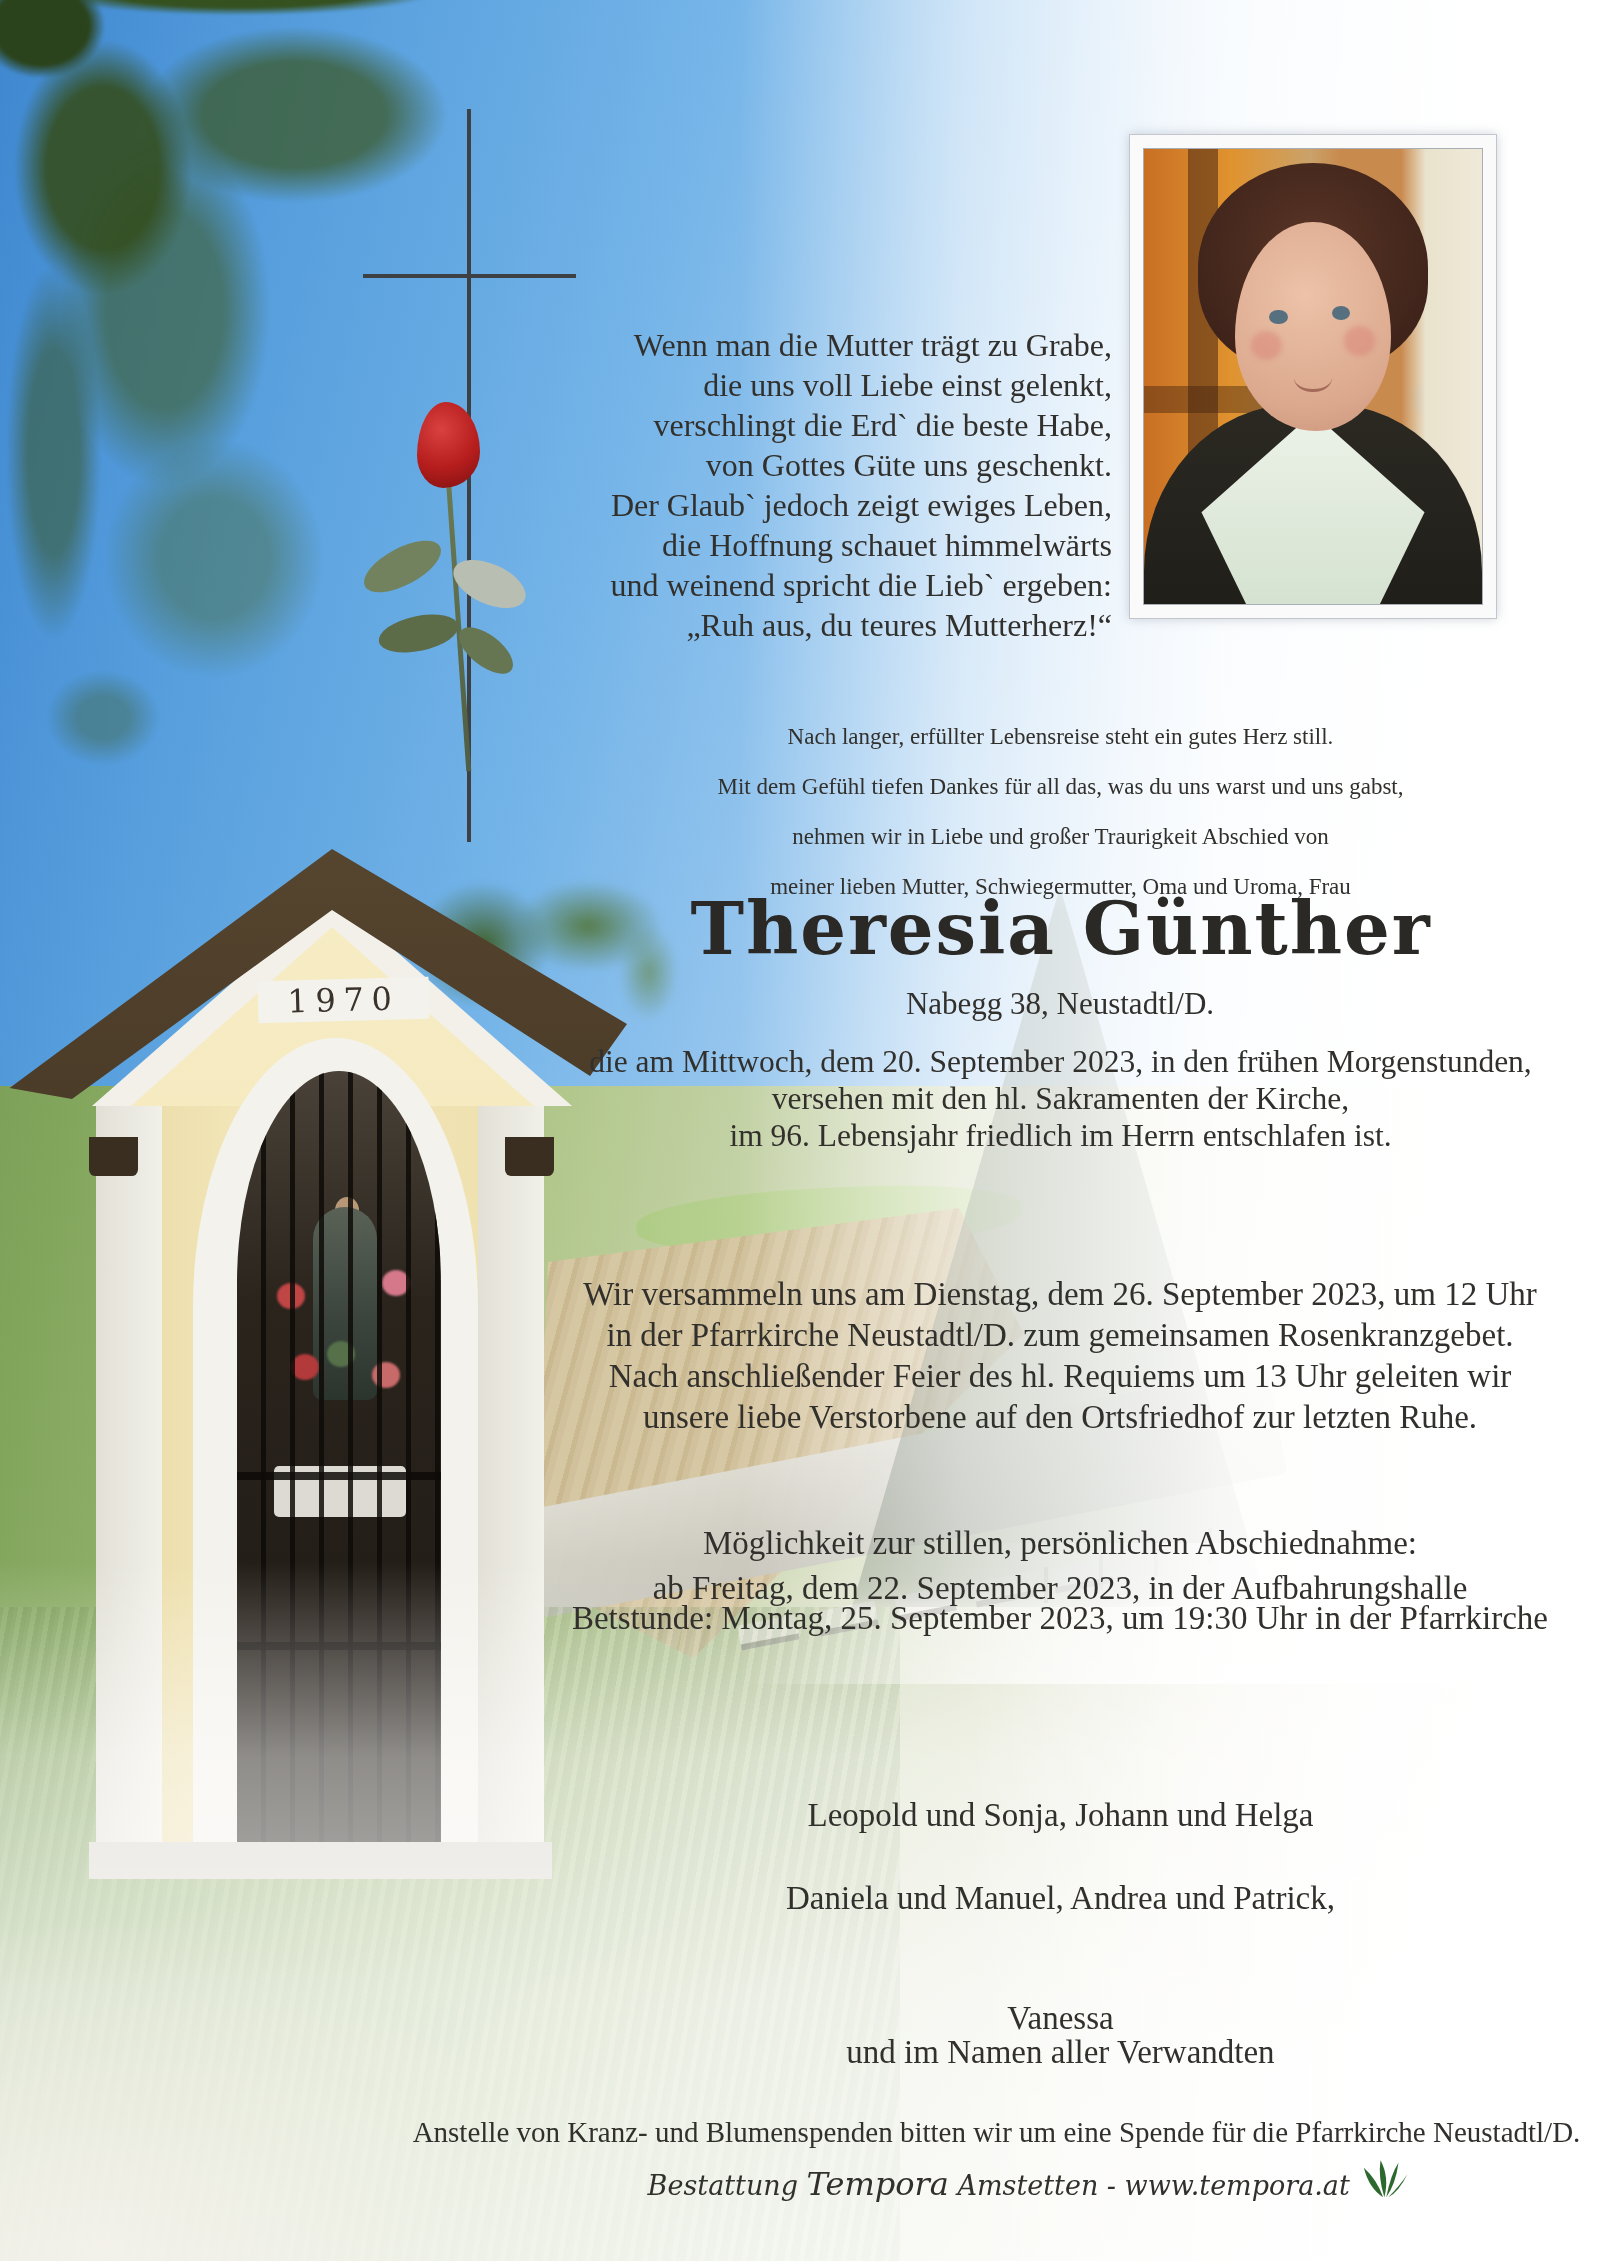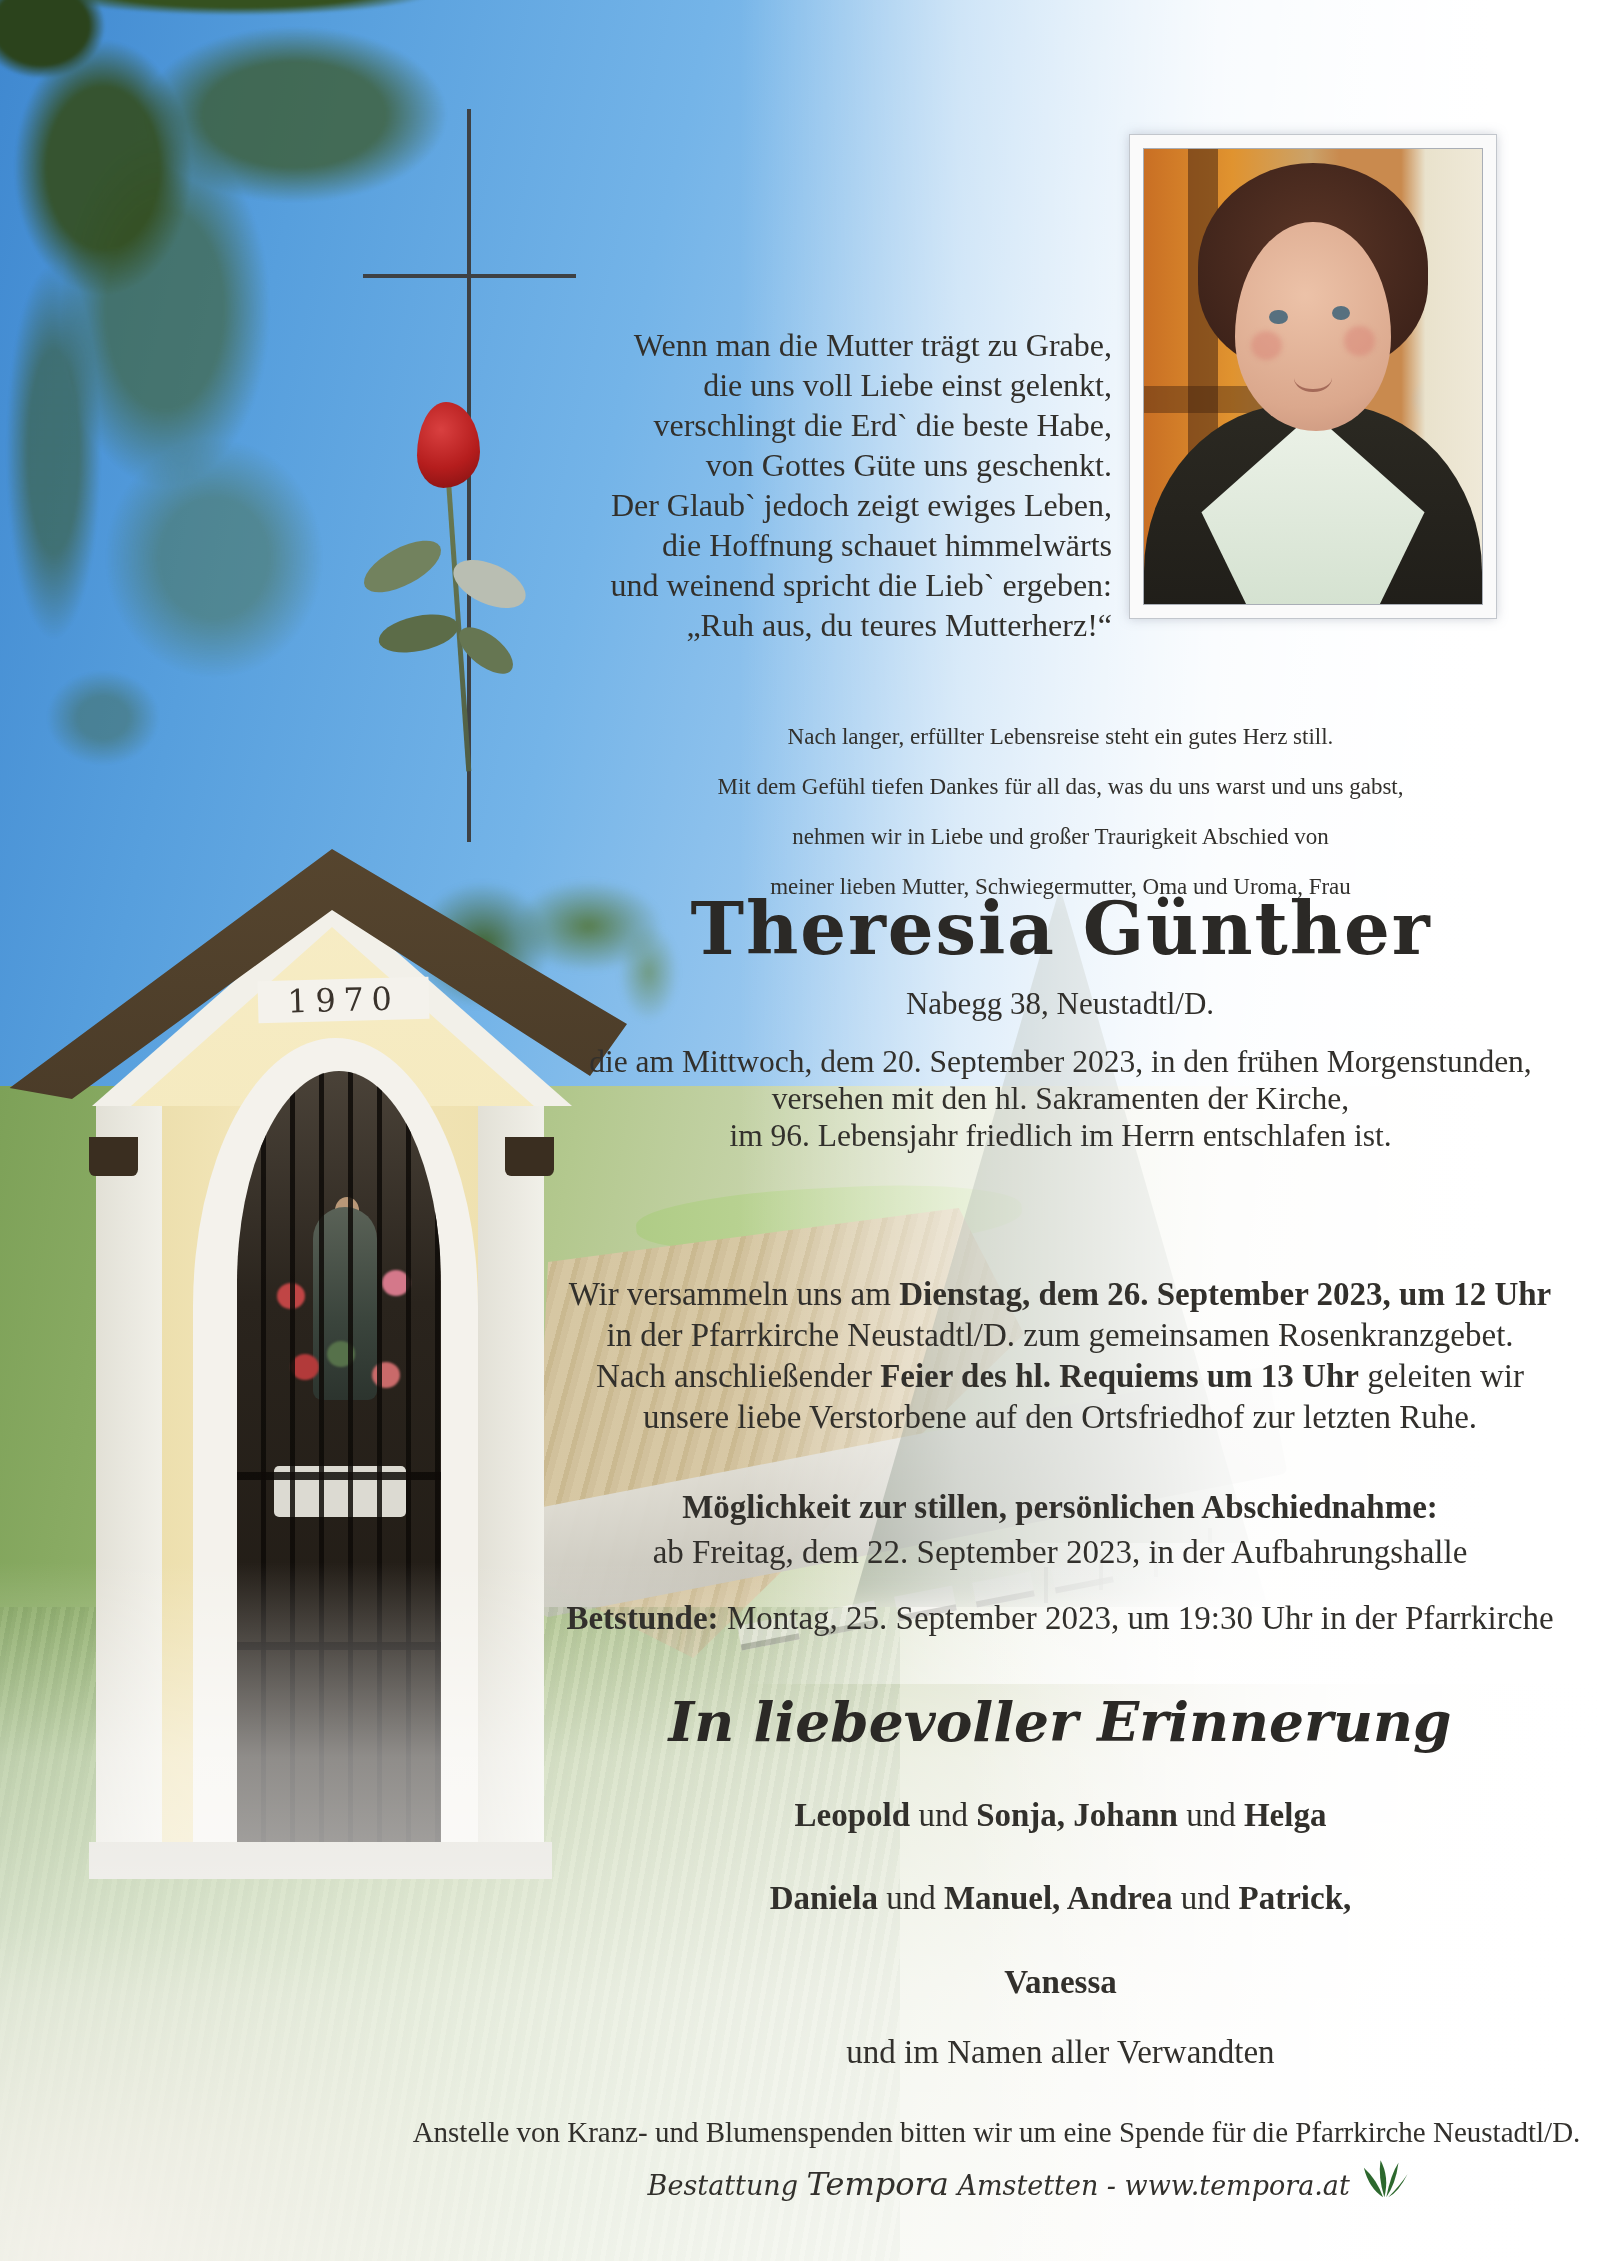--- a/index.html
+++ b/index.html
@@ -138,21 +138,21 @@
   .vigil{left:501px;top:1600px;width:1118px;text-align:center;font-size:33px;}
   .remember{left:578px;top:1689px;width:964px;text-align:center;font-size:55px;font-weight:bold;font-style:italic;
         font-family:"DejaVu Serif",serif;color:#2b2926;}
   .famrow{left:530px;width:1061px;text-align:center;font-size:33px;}
   .fam0{top:1797px;} .fam1{top:1880px;} .fam2{top:1922px;} .fam3{top:1964px;} .fam4{top:2034px;}
   .donation{left:360px;top:2116px;width:1273px;text-align:center;font-size:29px;}
   .footer{left:627px;top:2164px;width:803px;text-align:center;font-size:27px;font-style:italic;
         font-family:"DejaVu Serif",serif;white-space:nowrap;}
   .footer .brand{font-size:32px;}
   .leaf-logo{display:inline-block;vertical-align:middle;margin-left:11.6px;transform:translateY(-5.1px);}
-  .b{font-weight:bold;}
+  .b{font-weight:normal;margin-top:36px;}
 </style>
 </head>
 <body>
 
 <div class="page">
 
   <div class="bg-sky"></div>
   <div class="bg-ground"></div>
   <div class="bg-hill"></div>
   <div class="bg-field"></div>
@@ -267,21 +267,20 @@
 
   <div class="txt farewell">
     <div class="b">Möglichkeit zur stillen, persönlichen Abschiednahme:</div>
     <div>ab Freitag, dem 22. September 2023, in der Aufbahrungshalle</div>
   </div>
 
   <div class="txt vigil">
     <span class="b">Betstunde:</span><span> Montag, 25. September 2023, um 19:30 Uhr in der Pfarrkirche</span>
   </div>
 
-  <div class="txt remember">In liebevoller Erinnerung</div>
 
   <div class="txt famrow fam0">
     <span class="b">Leopold</span><span> und </span><span class="b">Sonja, Johann</span><span> und </span><span class="b">Helga</span>
   </div>
   <div class="txt famrow fam1">
     <span class="b">Daniela</span><span> und </span><span class="b">Manuel, Andrea</span><span> und </span><span class="b">Patrick,</span>
   </div>
   <div class="txt famrow fam3 b">Vanessa</div>
   <div class="txt famrow fam4">und im Namen aller Verwandten</div>
 

